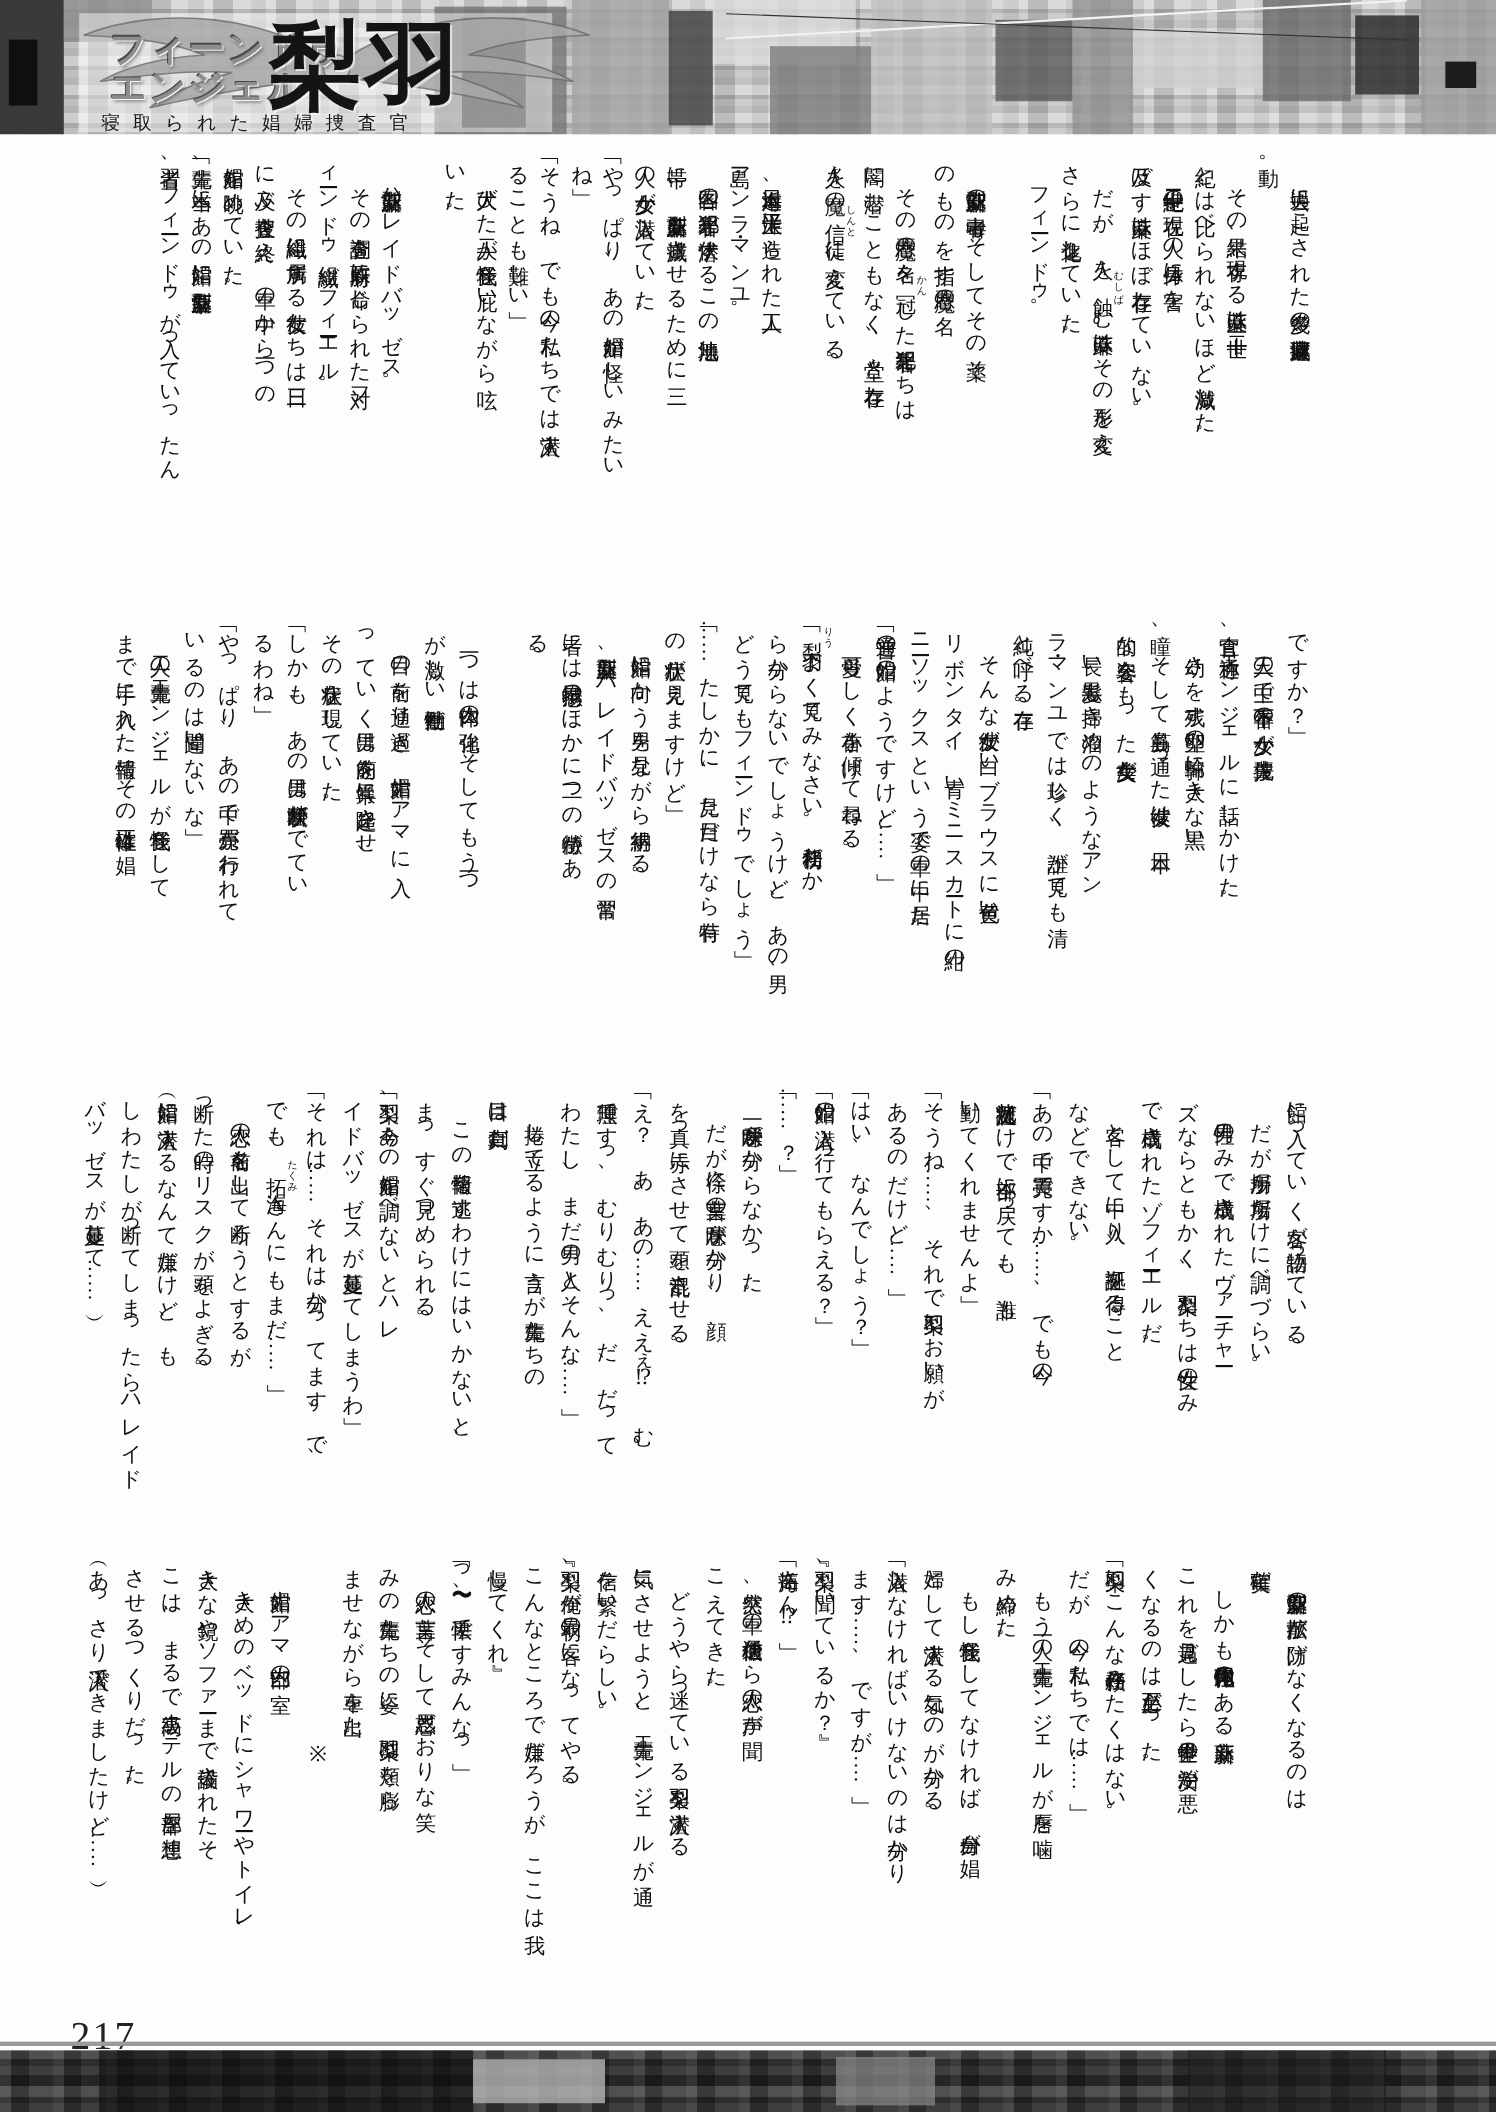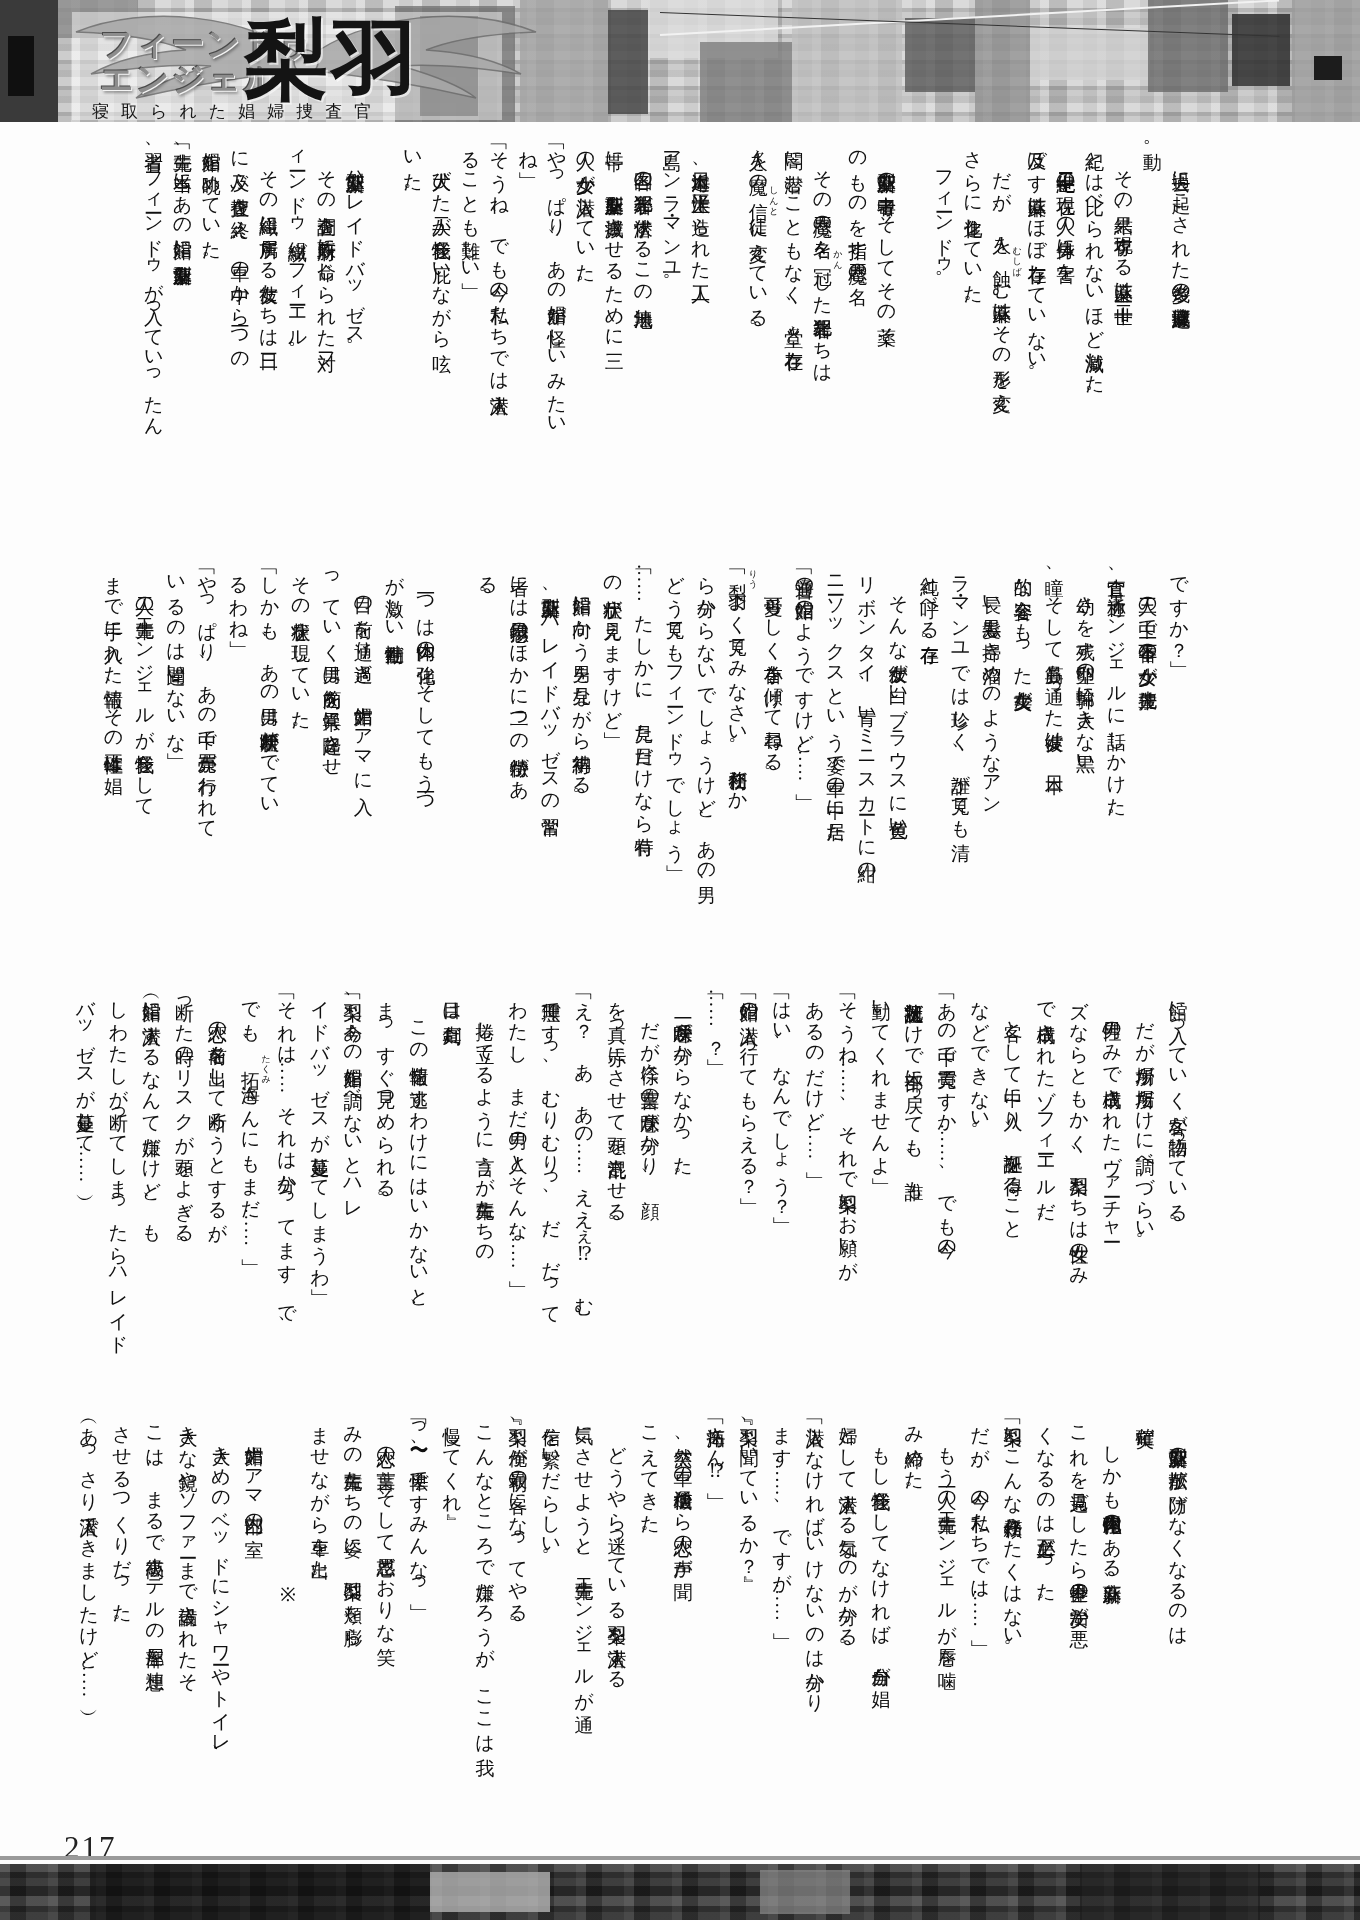--- a/index.html
+++ b/index.html
@@ -26,21 +26,21 @@
   .band{position:absolute;right:165px;height:412px;writing-mode:vertical-rl;
     font-size:19px;color:#101010;letter-spacing:.5px;}
   .band .col{margin:0;}
   .b1{top:138px;line-height:28.8px;}
   .b2{top:563px;line-height:31.2px;}
   .b3{top:988px;line-height:33px;}
   .b4{top:1413px;line-height:33px;}
   .col.divider{padding-top:168px;}
   ruby rt{font-size:9px;letter-spacing:0;}
   
-  .page-number{position:absolute;left:64px;top:1830px;font-size:31px;color:#222;letter-spacing:2px;}
+  .page-number{position:absolute;left:64px;top:1830px;font-size:36px;color:#222;letter-spacing:2px;}
   .footer-collage{position:absolute;left:0;top:1864px;width:1360px;height:56px;
     background:
       repeating-linear-gradient(90deg, rgba(255,255,255,.08) 0 10px, rgba(0,0,0,.25) 10px 26px, rgba(255,255,255,.02) 26px 48px),
       repeating-linear-gradient(0deg,#3a3a3a 0 8px,#2a2a2a 8px 14px,#4c4c4c 14px 24px,#222 24px 34px);}
   .footer-line{position:absolute;left:0;top:1856px;width:1360px;height:4px;background:#9a9a9a;}
 </style>
 </head>
 <body>
 
 <div class="page">

